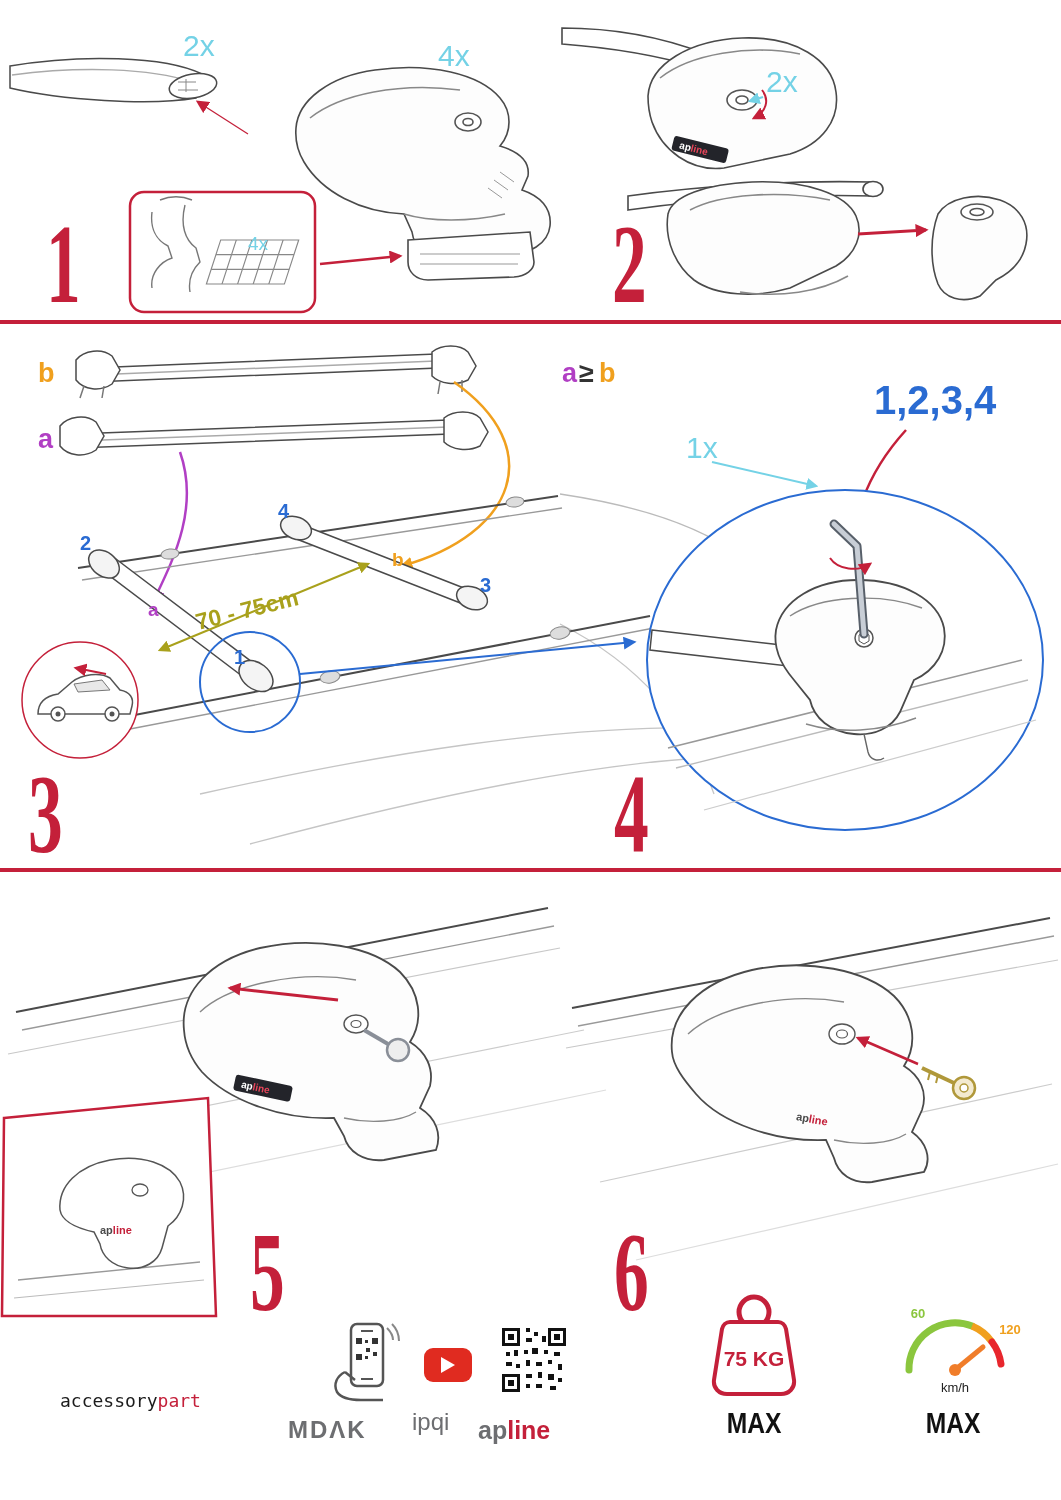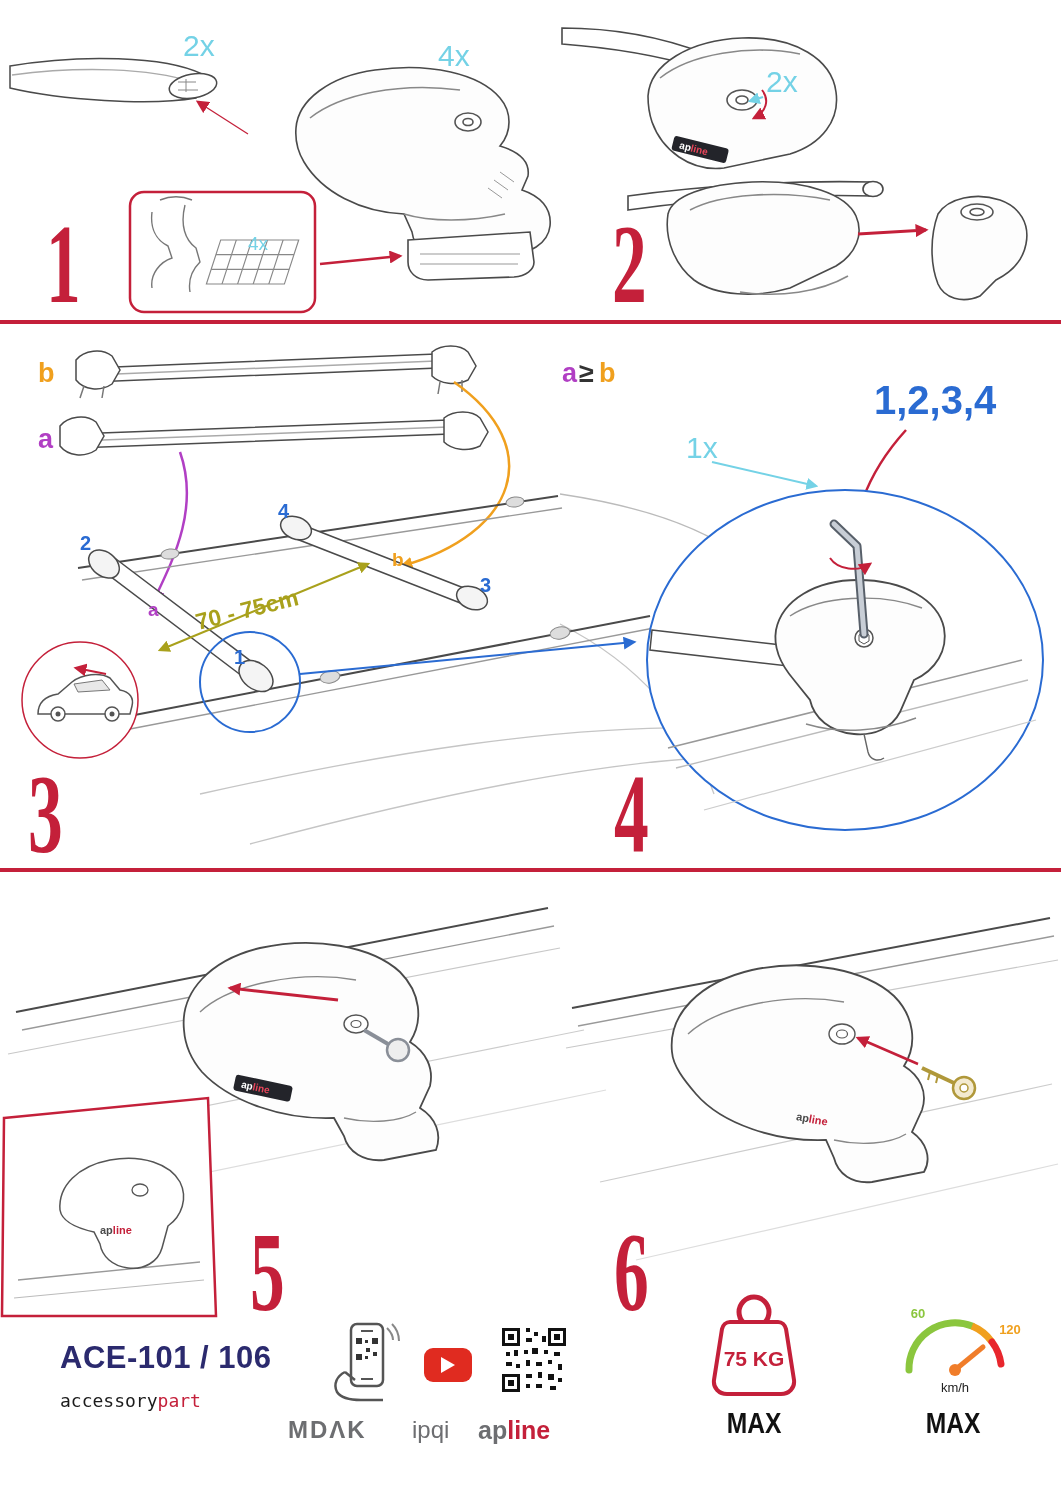--- a/index.html
+++ b/index.html
@@ -24,21 +24,21 @@
   .foot-ap{fill:#4a4a4a;font-size:11px;font-weight:700}
   .foot-line{fill:#c4203a;font-size:11px;font-weight:700}
   .footer{position:absolute;top:1290px;left:0;width:1061px;height:210px}
   .model{position:absolute;left:60px;top:50px;font-size:31px;font-weight:600;color:#2b2a6e;letter-spacing:.5px}
   .brandline{position:absolute;left:60px;top:100px;font-family:"DejaVu Sans Mono",monospace;font-size:18px}
   .brand-black{color:#1b1b1b}
   .brand-red{color:#c4203a}
   .gray{color:#6d6e71}
   .logo-caption{position:absolute;color:#6d6e71;font-size:24px}
   .mdak{left:288px;top:126px;width:120px;font-weight:700;letter-spacing:2px}
-  .ipqi{left:412px;top:126px;width:72px}
+  .ipqi{left:412px;top:118px;width:72px}
   .apline-logo{left:478px;top:126px;width:112px;font-weight:700;font-size:25px}
   .yt{position:absolute;left:424px;top:58px;width:48px;height:34px;background:#e02b20;border-radius:9px;display:flex;align-items:center;justify-content:center}
   .yt-tri{width:0;height:0;border-top:8px solid transparent;border-bottom:8px solid transparent;border-left:14px solid #fff}
   .icon-svg{position:absolute}
   .max{position:absolute;text-align:center;font-size:30px;font-weight:700;color:#111;transform:scaleX(.82)}
   .w-max{left:698px;top:116px;width:112px}
   .s-max{left:898px;top:116px;width:110px}
 </style>
 </head>
 <body>
@@ -300,21 +300,20 @@
     <circle cx="964" cy="216" r="11" stroke="#b0983a" stroke-width="2.5" fill="#f3ead0"></circle>
     <circle cx="964" cy="216" r="4" stroke="#b0983a" stroke-width="1.5" fill="#fff"></circle>
     <path d="M954,211 L922,196" stroke="#b0983a" stroke-width="4"></path>
     <path d="M930,200 L928,208 M938,203 L936,211" stroke="#b0983a" stroke-width="2"></path>
   </g>
   <line x1="918" y1="192" x2="858" y2="166" stroke="#c4203a" stroke-width="2.5" marker-end="url(#cR)"></line>
   <text class="stepnum" transform="translate(614,438) scale(0.62,1)">6</text>
 </svg>
 
 <div class="footer">
-  <div class="model">ACE-101 / 106</div>
   <div class="brandline"><span class="brand-black">accessory</span><span class="brand-red">part</span></div>
 
   <svg class="icon-svg" style="left:325px;top:32px" width="78" height="80" viewBox="0 0 78 80">
     <rect x="26" y="2" width="32" height="62" rx="6" fill="#fff" stroke="#555" stroke-width="2.5"></rect>
     <path d="M36,9 h12" stroke="#555" stroke-width="2"></path>
     <path d="M31,16h6v6h-6z M47,16h6v6h-6z M31,32h6v6h-6z M40,18h3v3h-3z M41,26h4v4h-4z M48,30h4v4h-4z M40,34h3v3h-3z" fill="#333"></path>
     <path d="M36,57 h12" stroke="#555" stroke-width="2"></path>
     <path d="M62,6 C66,10 68,14 68,18 M67,2 C72,7 74,13 74,19" stroke="#888" stroke-width="2" fill="none"></path>
     <path d="M20,50 C12,54 8,62 12,70 C16,76 26,78 36,78 L58,78 M20,50 L30,58" stroke="#555" stroke-width="2.5" fill="none"></path>
   </svg>

